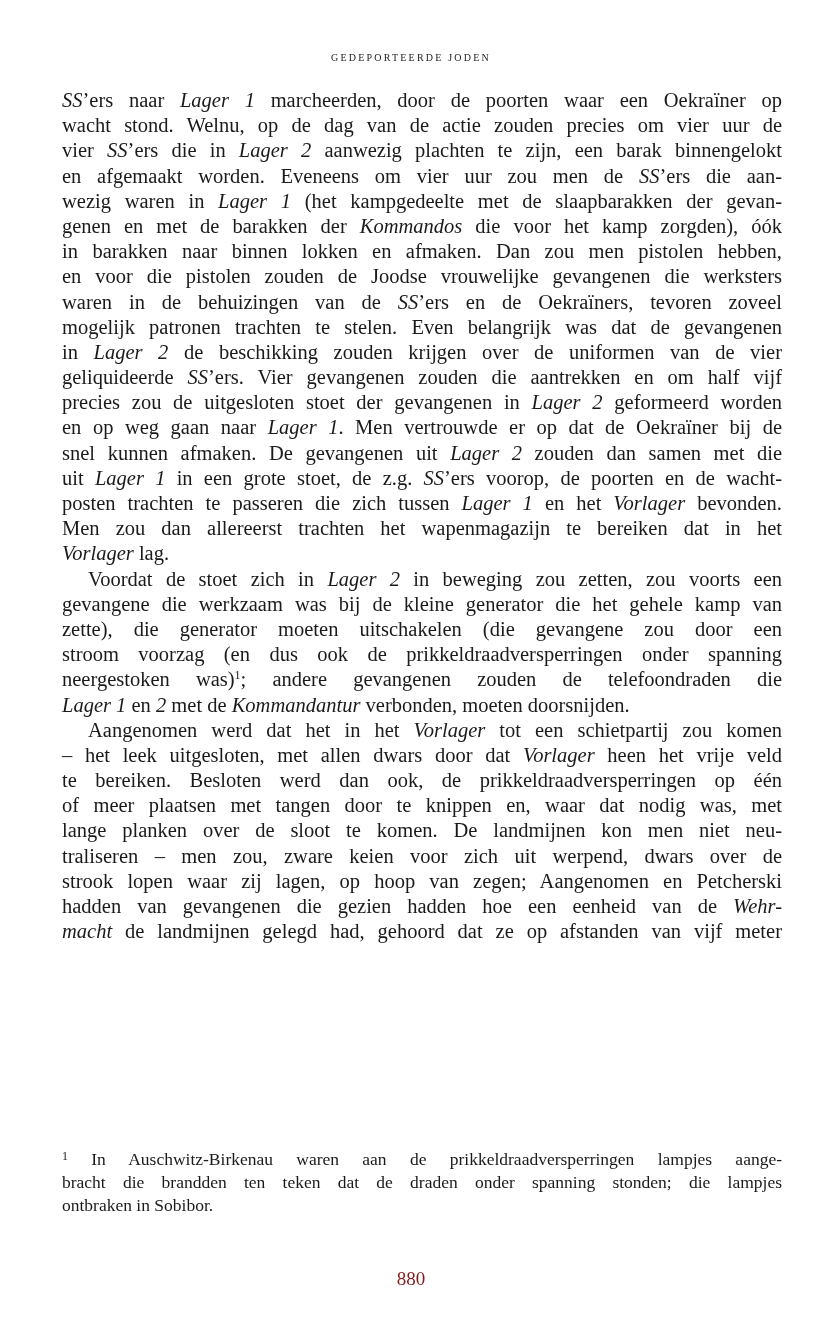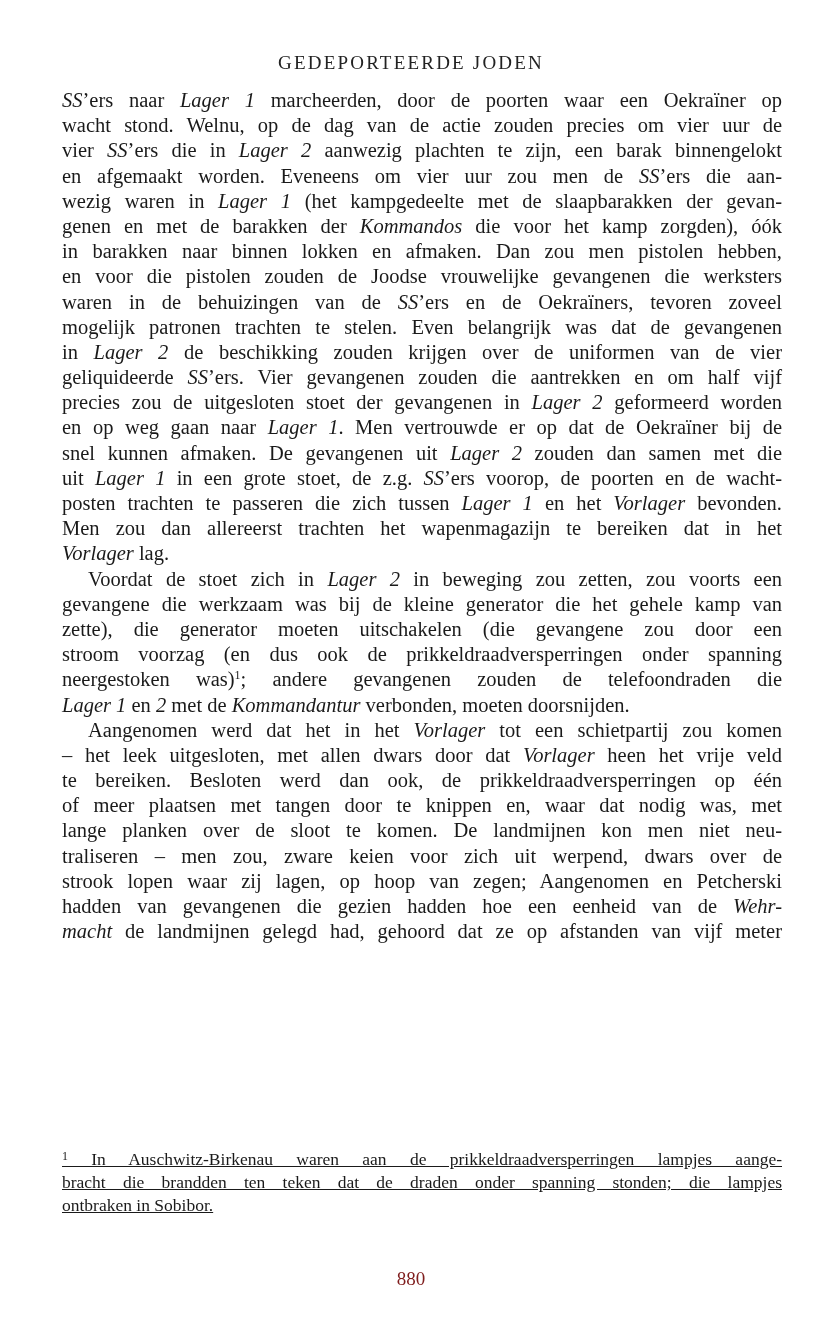--- a/index.html
+++ b/index.html
@@ -1,28 +1,28 @@
 <!DOCTYPE html>
 <html><head>
 <meta charset="utf-8">
 <style>
   html, body { margin: 0; padding: 0; background: #ffffff; }
   body { width: 822px; height: 1336px; position: relative; overflow: hidden;
          font-family: "Liberation Serif", "DejaVu Serif", serif; color: #1a1a1a; }
   .running-head { position: absolute; top: 52px; left: 0; width: 822px; text-align: center;
-         font-size: 19px; letter-spacing: 2.2px; color: #222; }
+         font-size: 10px; letter-spacing: 2.2px; color: #222; }
   .body-text { position: absolute; top: 88px; left: 62px; width: 720px; }
   .line { display: block; height: 25.2px; line-height: 25.2px; font-size: 20.5px;
           text-align: justify; text-align-last: justify; white-space: nowrap; }
   .line.last { text-align-last: left; }
   .line.indent { padding-left: 26px; }
   .line span { white-space: pre; }
   i { }
   sup { font-size: 12px; line-height: 0; vertical-align: 7px; }
-  .footnotes { position: absolute; top: 1148px; left: 62px; width: 720px; text-decoration: underline; }
+  .footnotes { position: absolute; top: 1148px; left: 62px; width: 720px; }
   .fn-line { display: block; height: 23px; line-height: 23px; font-size: 17.5px;
              text-align: justify; text-align-last: justify; white-space: nowrap; }
   .fn-line.last { text-align-last: left; }
   .fn-mark { font-size: 12px; vertical-align: 5px; line-height: 0; }
   .page-number { position: absolute; top: 1268px; left: 0; width: 822px; text-align: center;
                  font-size: 19px; color: #7f1d1d; }
 </style>
 </head>
 <body>
 

